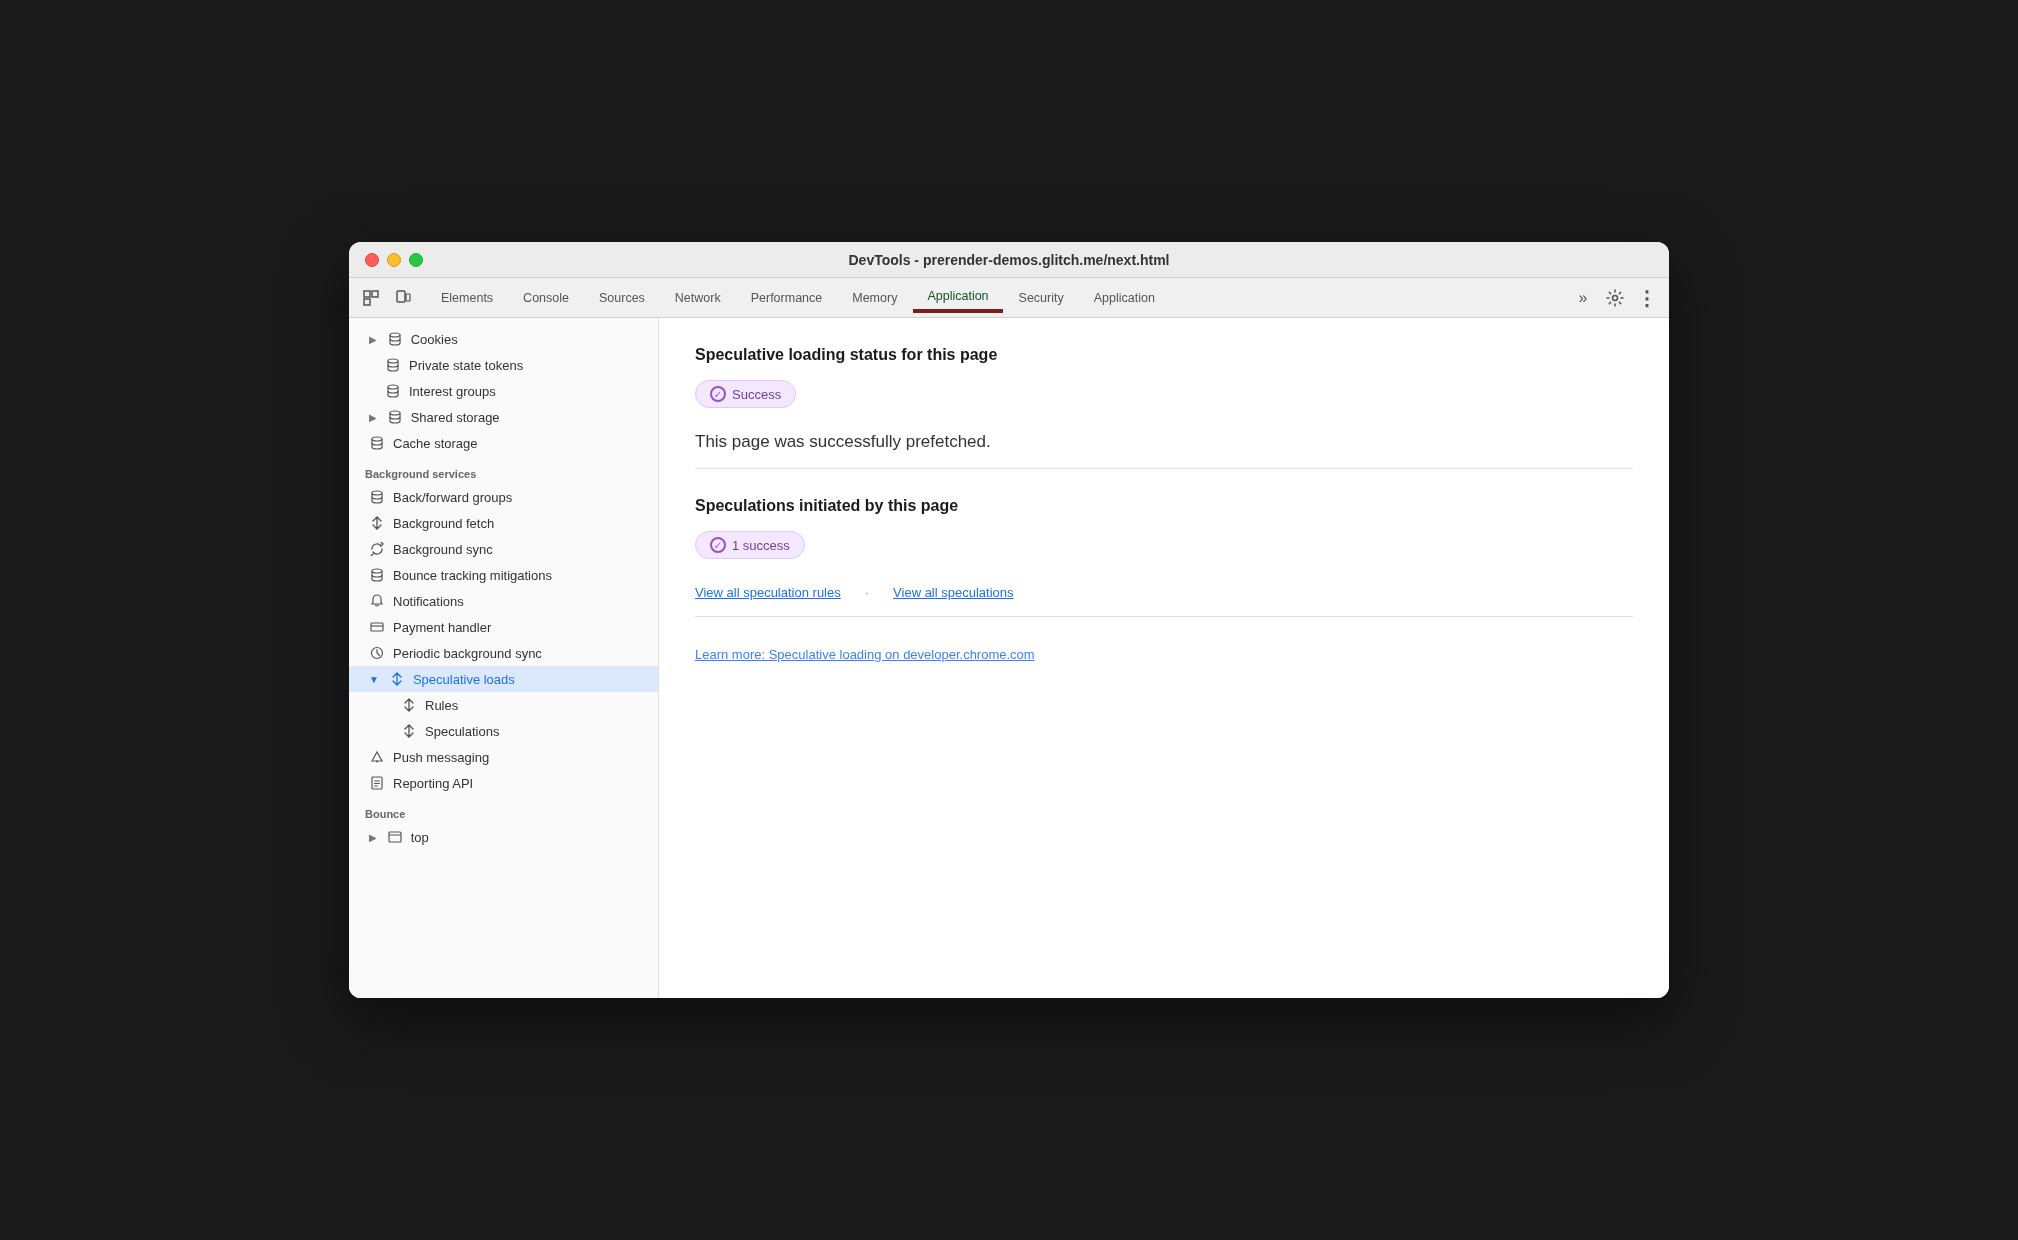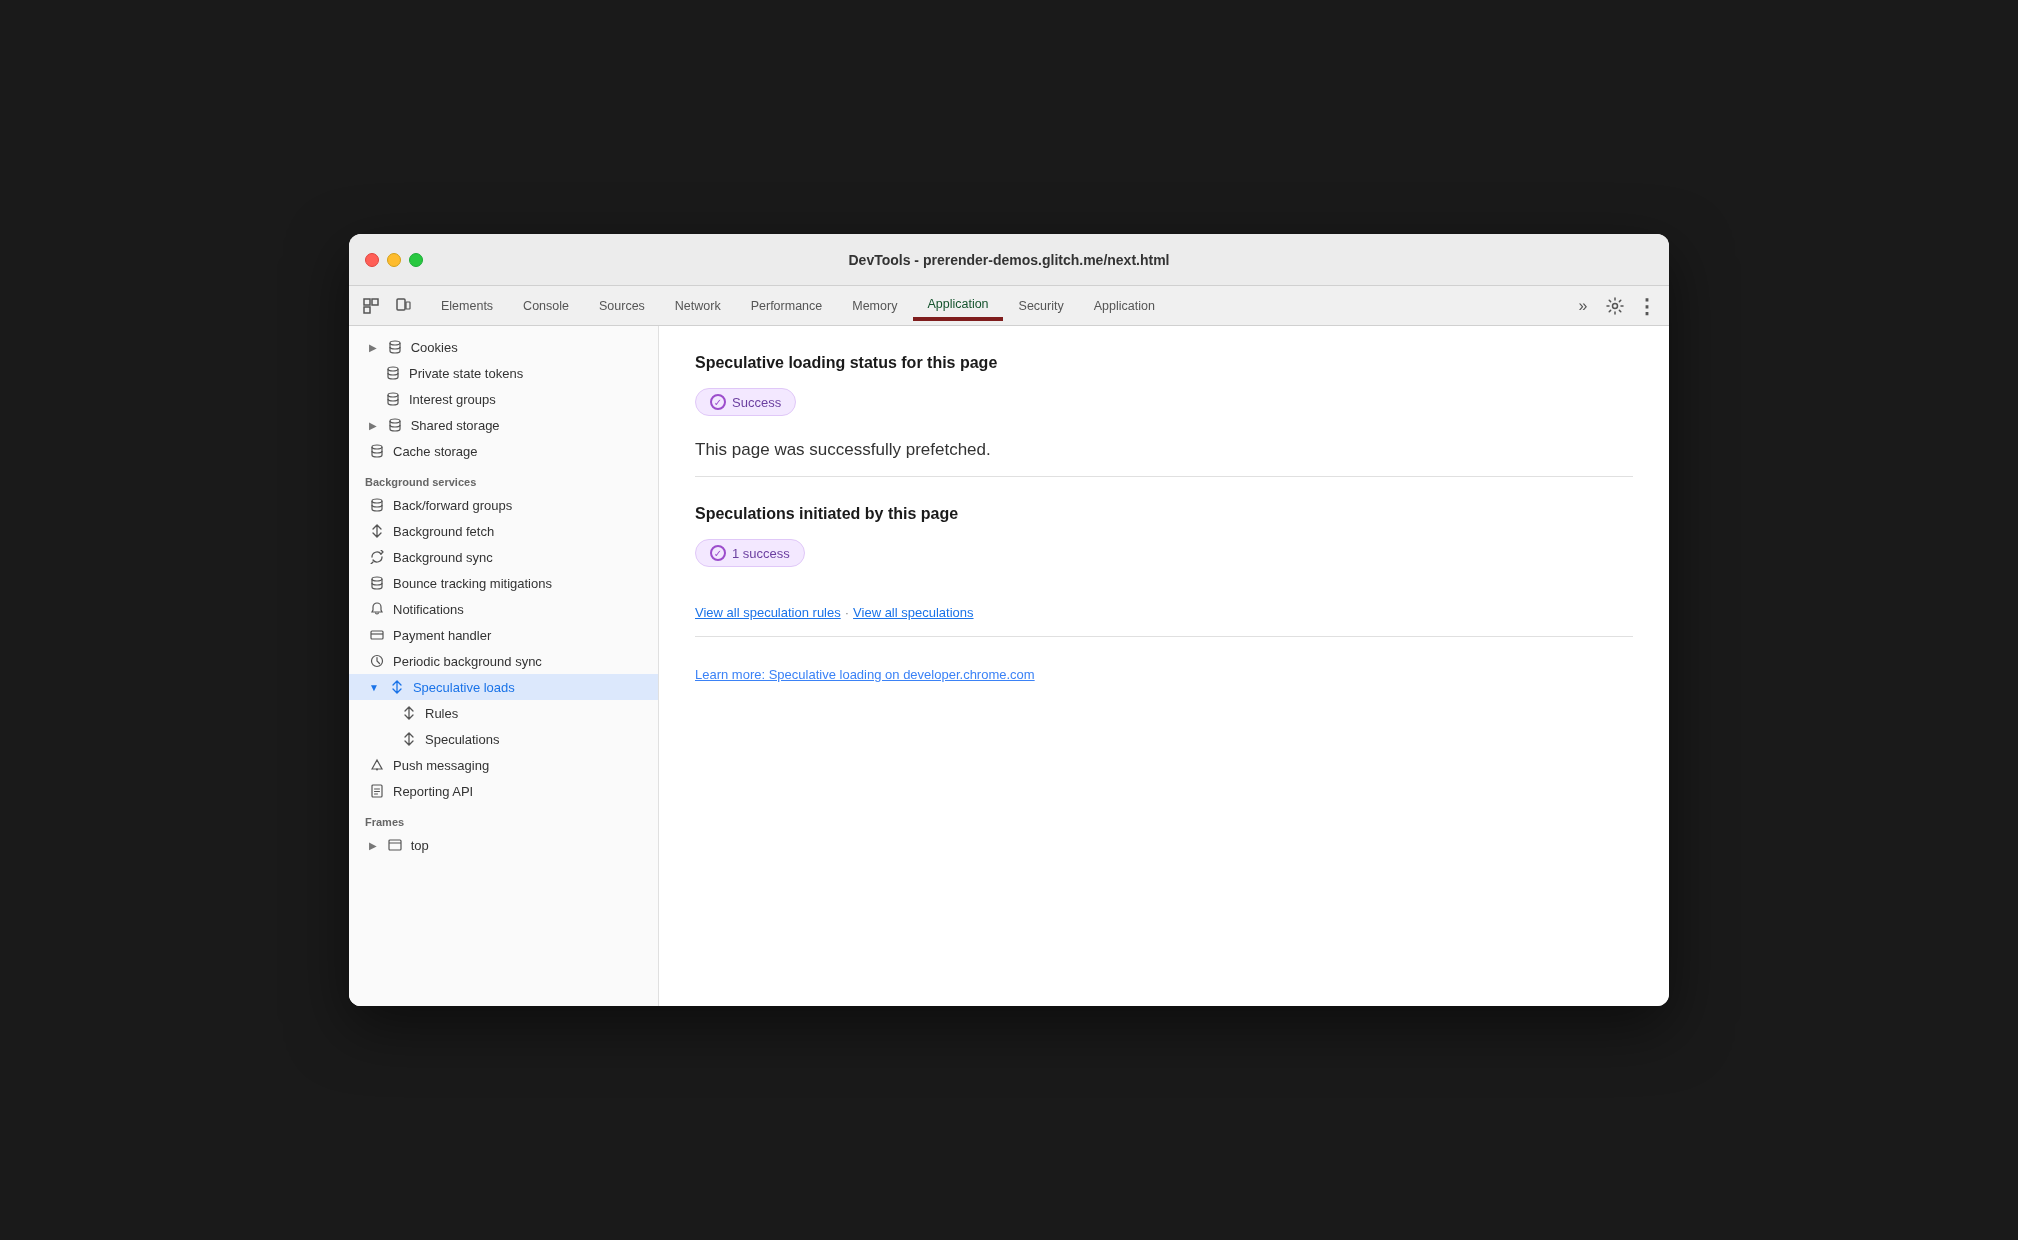--- a/index.html
+++ b/index.html
@@ -14,21 +14,21 @@
     .window {
       width: 1320px;
       background: #f5f5f5;
       border-radius: 12px;
       overflow: hidden;
       box-shadow: 0 20px 60px rgba(0,0,0,0.5);
     }
     
     .titlebar {
       background: #ececec;
-      height: 52px;
+      height: 36px;
       display: flex;
       align-items: center;
       padding: 0 16px;
       border-bottom: 1px solid #d0d0d0;
       position: relative;
     }
     .traffic-lights {
       display: flex;
       gap: 8px;
       align-items: center;
@@ -209,22 +209,22 @@
       color: #9c4dcc;
     }
     .section-desc {
       font-size: 17px;
       color: #333;
       margin-top: 10px;
     }
     .links-row {
       display: flex;
       align-items: center;
-      gap: 4px;
-      margin-top: 24px;
+      gap: 24px;
+      margin-top: 12px;
       font-size: 13px;
     }
     .link {
       color: #1a73e8;
       text-decoration: underline;
       cursor: pointer;
     }
     .separator {
       color: #888;
     }
@@ -469,21 +469,21 @@
       <div class="sidebar-item">
         <span class="icon">
           <svg width="14" height="14" viewBox="0 0 14 14" fill="none">
             <rect x="2" y="1" width="10" height="12" rx="1" stroke="#555" stroke-width="1.2"></rect>
             <path d="M4.5 5h5M4.5 7.5h5M4.5 10h3" stroke="#555" stroke-width="1" stroke-linecap="round"></path>
           </svg>
         </span>
         <span>Reporting API</span>
       </div>
 
-      <div class="sidebar-section-label">Frames</div>
+      <div class="sidebar-section-label">Bounce</div>
 
       <div class="sidebar-item">
         <span class="arrow">▶</span>
         <span class="icon">
           <svg width="14" height="14" viewBox="0 0 14 14" fill="none">
             <rect x="1" y="2" width="12" height="10" rx="1" stroke="#555" stroke-width="1.2"></rect>
             <path d="M1 5h12" stroke="#555" stroke-width="1"></path>
           </svg>
         </span>
         <span>top</span>

